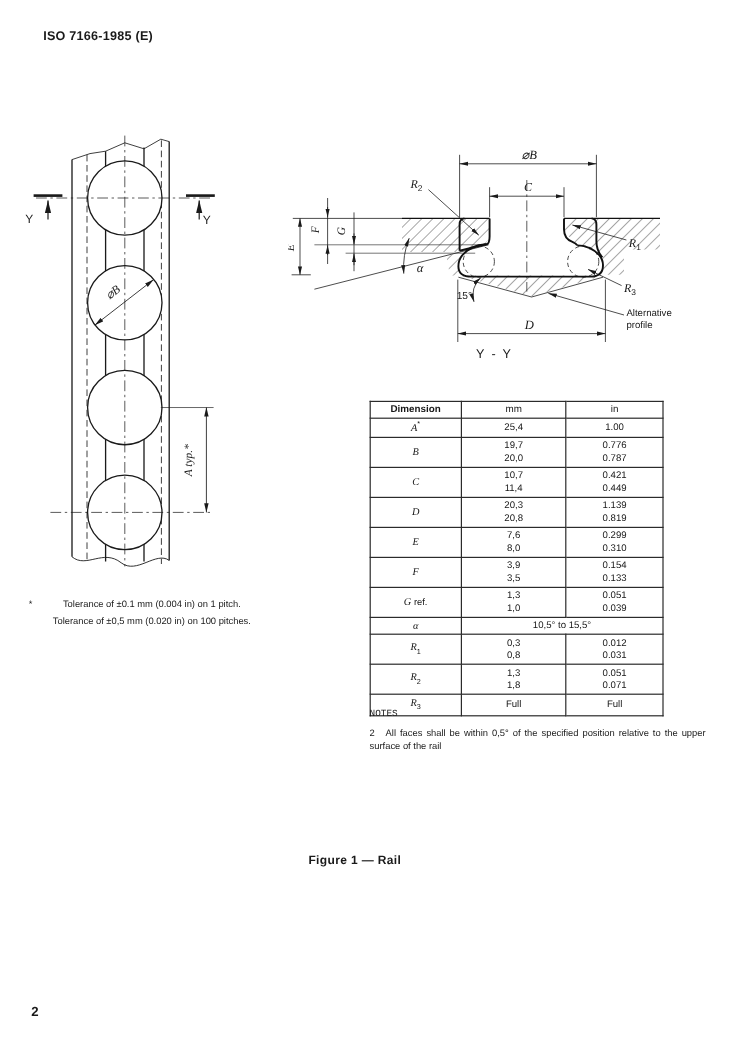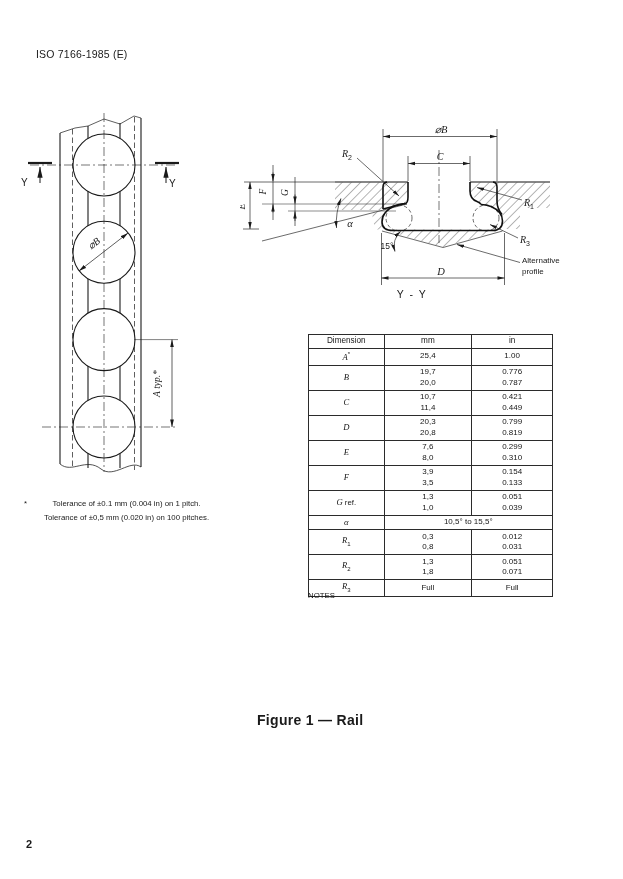--- a/index.html
+++ b/index.html
@@ -1,52 +1,52 @@
 <!DOCTYPE html>
 <html><head>
 <meta charset="utf-8">
 <style>
   html,body{margin:0;padding:0;}
   body{
     width:623px;height:879px;background:#ffffff;position:relative;
     font-family:"Liberation Sans",sans-serif;color:#1a1a1a;overflow:hidden;
   }
   .abs{position:absolute;}
-  .doc-code{left:24px;top:48px;font-size:10.5px;font-weight:normal;letter-spacing:.2px;padding-left:12px;}
+  .doc-code{left:24px;top:24px;font-size:10.5px;font-weight:bold;letter-spacing:.2px;padding-left:12px;}
   .page-num{left:26px;top:838px;font-size:11px;font-weight:bold;}
-  .fig-caption{left:257px;top:712px;font-size:14px;font-weight:bold;letter-spacing:.3px;}
+  .fig-caption{left:257px;top:712px;font-size:10px;font-weight:bold;letter-spacing:.3px;}
 
   
   .footnote{left:24px;top:499px;width:240px;font-size:7.8px;line-height:10px;display:flex;}
   .fn-marker{width:20px;flex:0 0 20px;}
   .fn-lines div{white-space:nowrap;text-align:center;}
   .fn-lines .fn2{margin-top:4px;}
 
   
   .dim-table{left:308px;top:334px;width:245px;border-collapse:collapse;
     font-size:8px;line-height:10.5px;color:#161616;}
   .dim-table td,.dim-table th{border:1px solid #2b2b2b;text-align:center;
     vertical-align:middle;padding:1px 2px;}
   .dim-table{border:1.5px solid #222;}
   .dim-table th{font-size:8.2px;}
-  .dim-table th.h-dim{font-weight:normal;}
+  .dim-table th.h-dim{font-weight:bold;}
   .dim-table th.h-unit{font-weight:normal;}
   .dim-table .c-dim{width:73px;}
   .dim-table .c-mm{width:88px;margin-left:42px;}
   .dim-table .c-in{width:80px;}
   .row-s{height:13px;}
   .row-d{height:25px;}
   .dsym i{font-family:"Liberation Serif",serif;font-style:italic;font-size:8.6px;}
   .dsym sub{font-size:6px;font-style:normal;}
   .dsym sup{font-size:6px;}
   .dsym .dsuf{font-size:7.8px;}
 
   
   .notes{left:308px;top:591px;width:280px;font-size:7.8px;line-height:10.3px;}
-  .notes-title{margin:0 0 2px 0;}
+  .notes-title{margin:0 0 2px 0;font-family:Liberation Mono, monospace;}
   .note{margin:5px 0 0 0;text-align:justify;}
   .note .nnum{margin-right:9px;}
   .note i{font-family:"Liberation Serif",serif;font-size:8.3px;}
 
   svg text{fill:#1a1a1a;stroke:none;}
   .t-serif{font-family:"Liberation Serif",serif;font-style:italic;}
   .t-sans{font-family:"Liberation Sans",sans-serif;}
 </style>
 </head>
 <body>
@@ -221,21 +221,21 @@
           <div>0.449</div>
         </td>
   </tr>
   <tr class="row-d">
     <td class="c-dim"><span class="dsym"><i>D</i></span></td>
     <td>
           <div>20,3</div>
           <div>20,8</div>
         </td>
     <td>
-          <div>0.799</div>
+          <div>1.139</div>
           <div>0.819</div>
         </td>
   </tr>
   <tr class="row-d">
     <td class="c-dim"><span class="dsym"><i>E</i></span></td>
     <td>
           <div>7,6</div>
           <div>8,0</div>
         </td>
     <td>
@@ -298,16 +298,19 @@
         </td>
     <td>
           <div>Full</div>
         </td>
   </tr>
 </tbody>
   </table>
 
 <div class="abs notes">
   <p class="notes-title">NOTES</p>
+  <p class="note">
+    <span class="nnum">2</span><span>All faces shall be within 0,5° of the specified position relative to the upper surface of the rail</span>
+  </p>
 </div>
 
 <div class="abs fig-caption">Figure 1 — Rail</div>
 <div class="abs page-num">2</div>
 
 </body></html>

